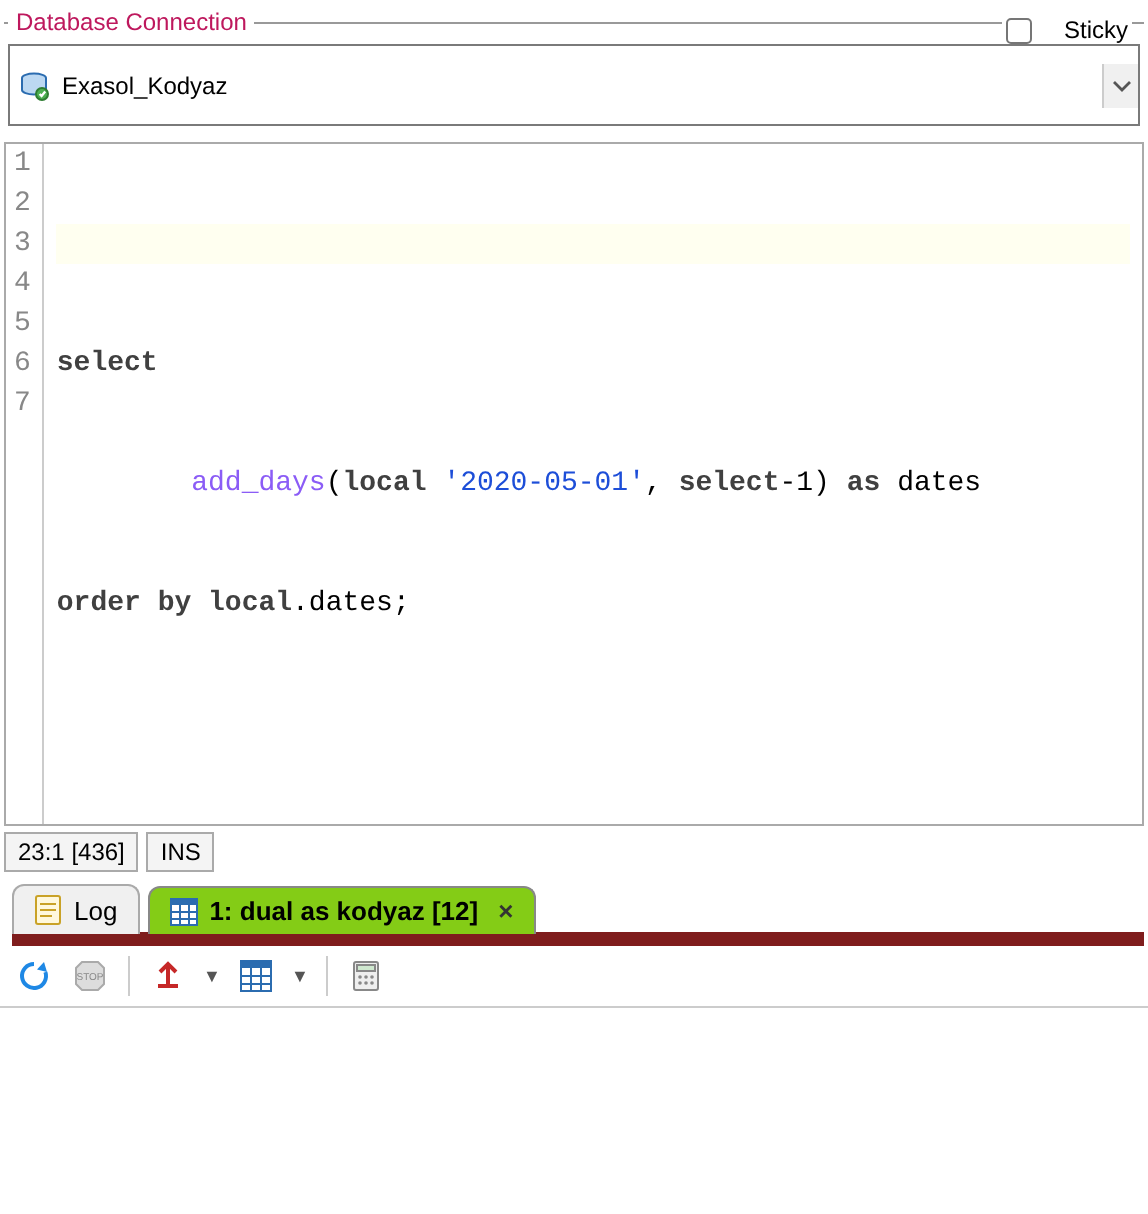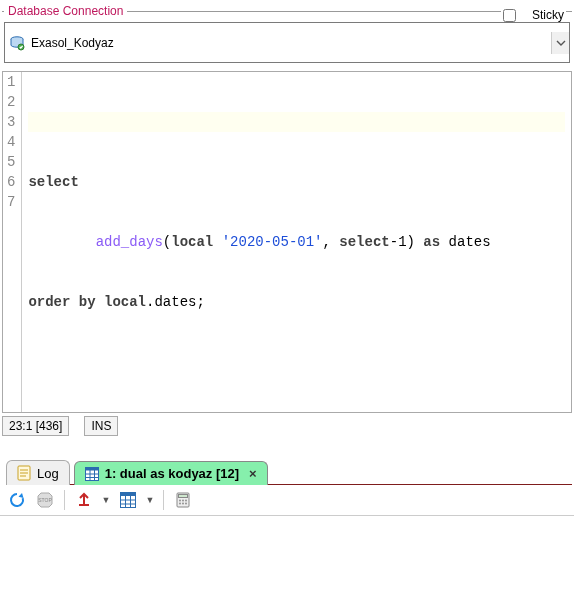--- a/index.html
+++ b/index.html
@@ -83,52 +83,52 @@
     flex:1;
   }
   .code .line { height: 20px; }
   .line.hl { background: #fffff0; }
   .kw { color: #404040; font-weight: bold; }
   .fn { color: #8b5cf6; }
   .str { color: #1d4ed8; }
   .num { color: #000; }
   .status-row {
     display: flex;
-    gap: 15px;
+    gap: 4px;
     padding: 3px 2px;
   }
   .status-cell {
     border: 1px solid #aaa;
     padding: 2px 6px;
     background: #f4f4f4;
     font-size: 12px;
   }
   .tabs {
     display: flex;
     align-items: flex-end;
-    margin: 20px 2px 0 6px;
-    border-bottom: 1px solid #7f1d1d;
+    margin: 2px 2px 0 6px;
+    border-bottom: 7px solid #7f1d1d;
   }
   .tab {
     display: flex;
     align-items: center;
     gap: 6px;
     padding: 4px 10px;
     border: 1px solid #aaa;
     border-bottom: none;
     border-top-left-radius: 6px;
     border-top-right-radius: 6px;
     background: #f0f0f0;
     margin-right: 4px;
     position: relative;
     top: 1px;
     font-size: 13px;
   }
   .tab.active {
-    background: #86efac;
+    background: #84cc16;
     border-color: #888;
     font-weight: bold;
   }
   .tab .close {
     font-weight: bold;
     color: #333;
     margin-left: 4px;
     cursor: pointer;
   }
   .toolbar {

